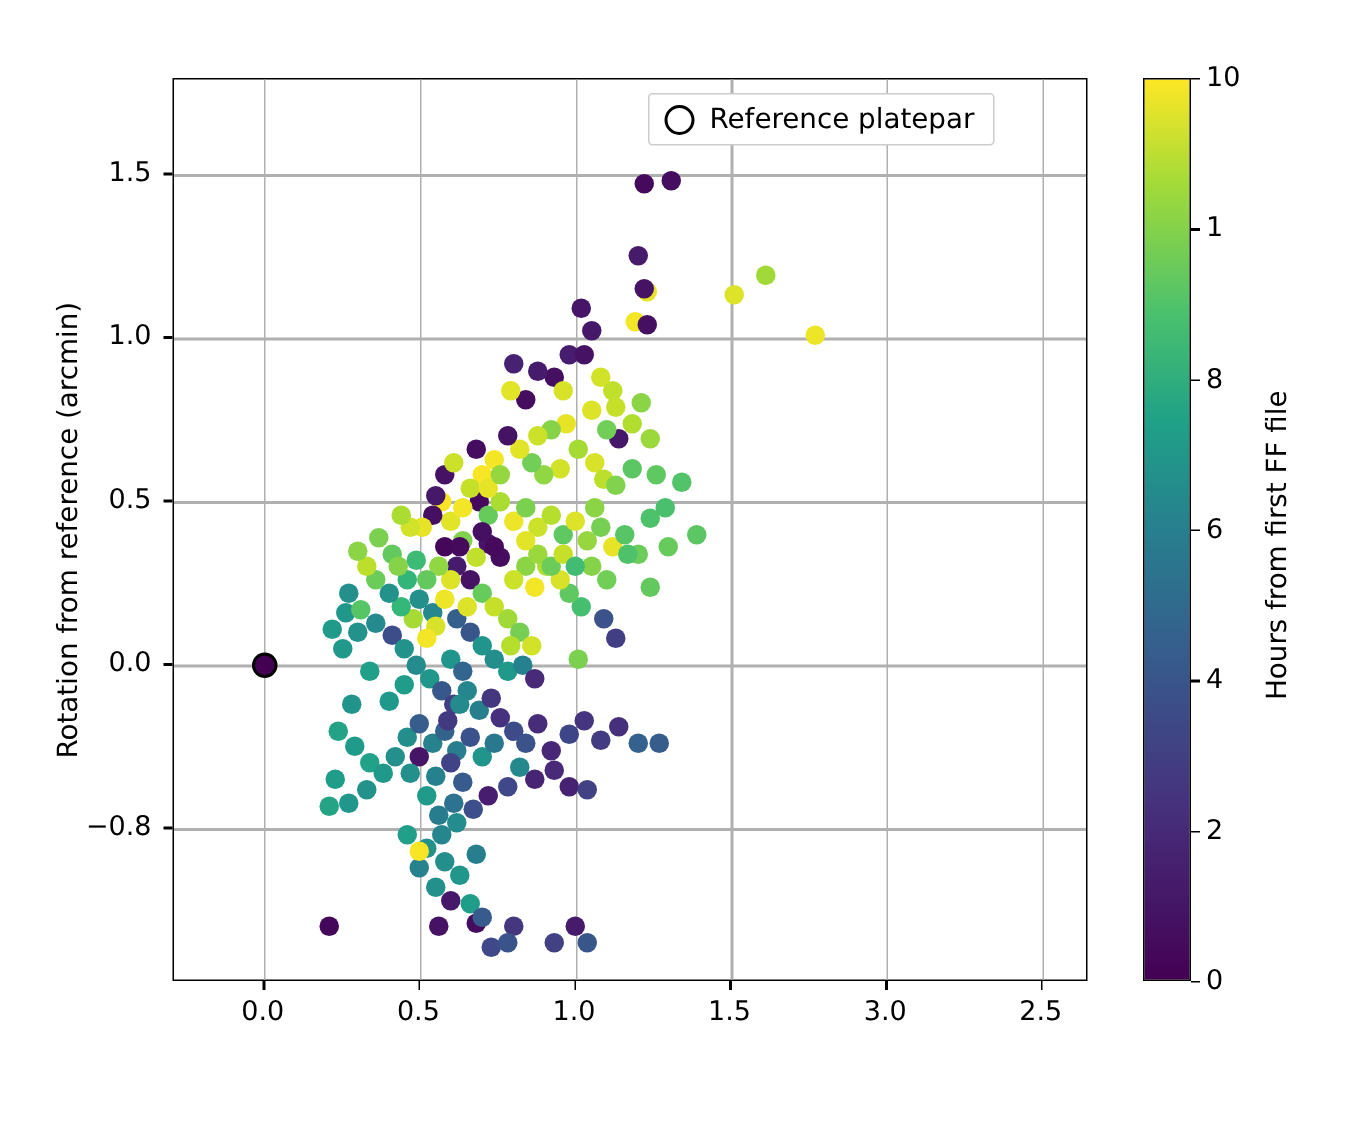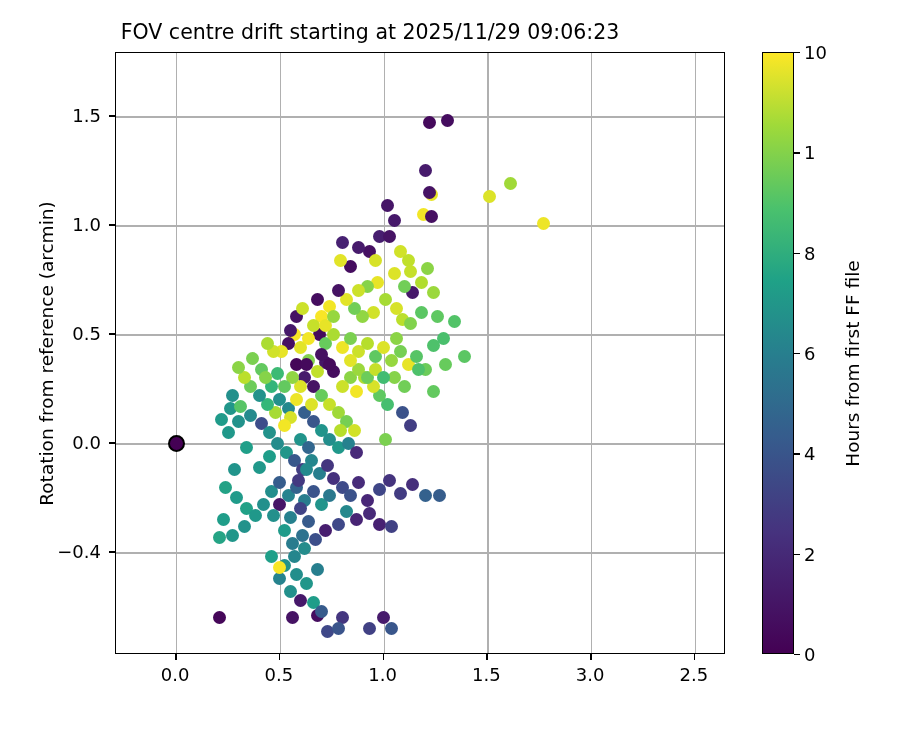--- a/index.html
+++ b/index.html
@@ -84,21 +84,20 @@
     position:absolute;left:551px;top:353px;width:602px;
     text-align:center;font-size:18.5px;color:#000;white-space:nowrap;
     transform:rotate(-90deg);transform-origin:center center;
   }
 </style>
 </head>
 <body>
 
 <div id="root">
 
-  <div id="chart-title">FOV centre drift starting at 2025/11/29 09:06:23</div>
 
   <div id="plot-frame">
     <div id="grid-layer">
         <div class="gridline v" style="left: 60.1701px;"></div>
         <div class="gridline v" style="left: 163.912px;"></div>
         <div class="gridline v" style="left: 267.653px;"></div>
         <div class="gridline v" style="left: 371.395px;"></div>
         <div class="gridline v" style="left: 475.136px;"></div>
         <div class="gridline v" style="left: 578.878px;"></div>
         <div class="gridline h" style="top: 499.486px;"></div>
@@ -350,33 +349,37 @@
       <div class="ticklabel x" style="left: 278.912px;">0.5</div>
       <div class="tick x" style="left: 382.653px;"></div>
       <div class="ticklabel x" style="left: 382.653px;">1.0</div>
       <div class="tick x" style="left: 486.395px;"></div>
       <div class="ticklabel x" style="left: 486.395px;">1.5</div>
       <div class="tick x" style="left: 590.136px;"></div>
       <div class="ticklabel x" style="left: 590.136px;">3.0</div>
       <div class="tick x" style="left: 693.878px;"></div>
       <div class="ticklabel x" style="left: 693.878px;">2.5</div>
       <div class="tick y" style="top: 551.486px;"></div>
-      <div class="ticklabel y" style="top: 551.486px;">−0.4</div>
+      <div class="ticklabel y" style="top: 551.486px;">−0.8</div>
       <div class="tick y" style="top: 442.428px;"></div>
       <div class="ticklabel y" style="top: 442.428px;">0.0</div>
       <div class="tick y" style="top: 333.37px;"></div>
       <div class="ticklabel y" style="top: 333.37px;">0.5</div>
       <div class="tick y" style="top: 224.312px;"></div>
       <div class="ticklabel y" style="top: 224.312px;">1.0</div>
       <div class="tick y" style="top: 115.254px;"></div>
       <div class="ticklabel y" style="top: 115.254px;">1.5</div>
     </div>
 
   <div id="ylabel">Rotation from reference (arcmin)</div>
 
+  <div id="legend">
+    <div id="legend-marker"></div>
+    <div id="legend-label">Reference platepar</div>
+  </div>
 
   <div id="colorbar-wrap">
     <div id="colorbar-gradient"></div>
   </div>
   <div id="colorbar-ticks">
       <div class="cb-tick" style="top: 654px;"></div>
       <div class="cb-label" style="top: 654px;">0</div>
       <div class="cb-tick" style="top: 553.667px;"></div>
       <div class="cb-label" style="top: 553.667px;">2</div>
       <div class="cb-tick" style="top: 453.333px;"></div>

